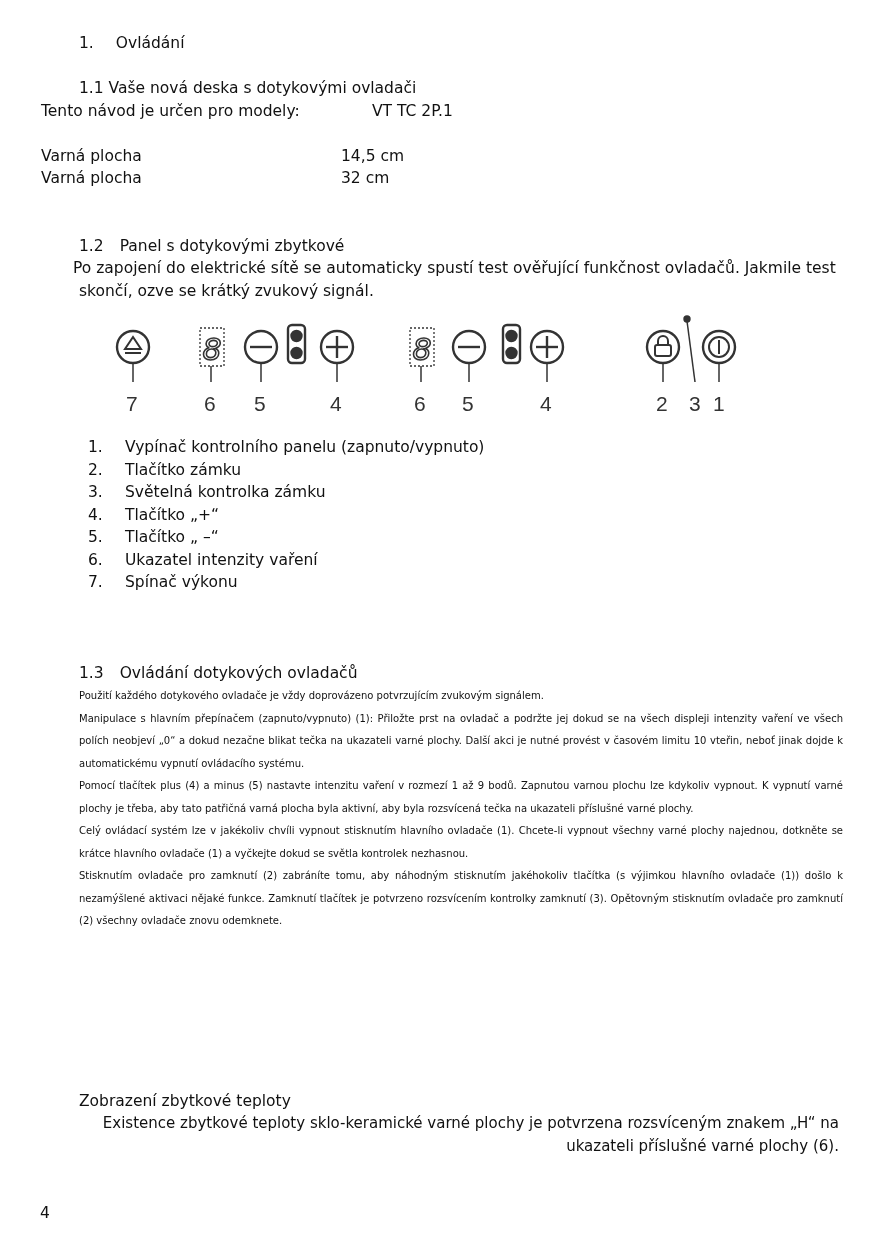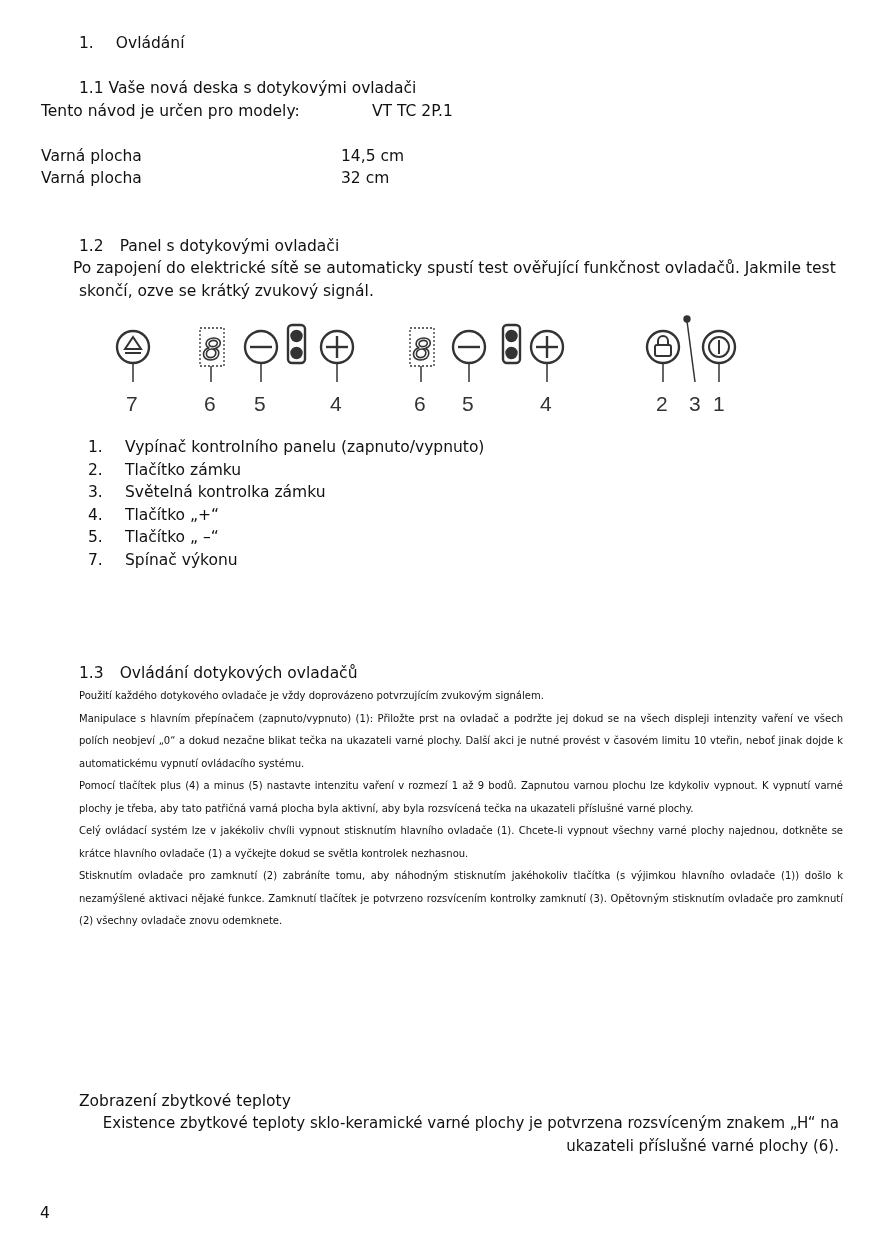--- a/index.html
+++ b/index.html
@@ -26,21 +26,21 @@
 
 <div class="line bold" style="left:79px; top:77px;">1.1 Vaše nová deska s dotykovými ovladači</div>
 <div class="line" style="left:41px; top:100px;">Tento návod je určen pro modely:</div>
 <div class="line" style="left:348px; top:100px;margin-left:24px;">VT TC 2P.1</div>
 <div class="line" style="left:41px; top:145px;">Varná plocha</div>
 <div class="line" style="left:341px; top:145px;">14,5 cm</div>
 <div class="line" style="left:41px; top:167px;">Varná plocha</div>
 <div class="line" style="left:341px; top:167px;">32 cm</div>
 
 <div class="line bold" style="left:79px; top:235px;">
-  <span>1.2</span><span style="display:inline-block;width:16px;"></span><span>Panel s dotykovými ovladači</span>
+  <span>1.2</span><span style="display:inline-block;width:16px;"></span><span>Panel s dotykovými zbytkové</span>
 </div>
 <div class="line" style="left:73px; top:257px;text-align:right;">Po zapojení do elektrické sítě se automaticky spustí test ověřující funkčnost ovladačů. Jakmile test</div>
 <div class="line" style="left:79px; top:280px;">skončí, ozve se krátký zvukový signál.</div>
 
 <div class="panel">
   <svg width="660" height="110" viewBox="0 0 660 110" xmlns="http://www.w3.org/2000/svg">
     <g stroke="#333" fill="none" stroke-width="2.4">
 
       <g>
         <circle cx="33" cy="35" r="16"></circle>
@@ -127,20 +127,21 @@
   <div class="pnum" style="left:589px; top:80px;">3</div>
   <div class="pnum" style="left:613px; top:80px;">1</div>
 </div>
 
 <div class="list">
   <div class="item"><span class="num">1.</span><span>Vypínač kontrolního panelu (zapnuto/vypnuto)</span></div>
   <div class="item"><span class="num">2.</span><span>Tlačítko zámku</span></div>
   <div class="item"><span class="num">3.</span><span>Světelná kontrolka zámku</span></div>
   <div class="item"><span class="num">4.</span><span>Tlačítko „+“</span></div>
   <div class="item"><span class="num">5.</span><span>Tlačítko „ –“</span></div>
+  <div class="item"><span class="num">6.</span><span>Ukazatel intenzity vaření</span></div>
   <div class="item"><span class="num">7.</span><span>Spínač výkonu</span></div>
 </div>
 
 <div class="line bold" style="left:79px; top:662px;">
   <span>1.3</span><span style="display:inline-block;width:16px;"></span><span>Ovládání dotykových ovladačů</span>
 </div>
 <div class="just" style="top:685px; font-size:10px;">
   <p>Použití každého dotykového ovladače je vždy doprovázeno potvrzujícím zvukovým signálem.</p>
   <p>Manipulace s hlavním přepínačem (zapnuto/vypnuto) (1): Přiložte prst na ovladač a podržte jej dokud se na všech displeji intenzity vaření ve všech polích neobjeví „0“ a dokud nezačne blikat tečka na ukazateli varné plochy. Další akci je nutné provést v časovém limitu 10 vteřin, neboť jinak dojde k automatickému vypnutí ovládacího systému.</p>
   <p>Pomocí tlačítek plus (4) a minus (5) nastavte intenzitu vaření v rozmezí 1 až 9 bodů. Zapnutou varnou plochu lze kdykoliv vypnout. K vypnutí varné plochy je třeba, aby tato patřičná varná plocha byla aktivní, aby byla rozsvícená tečka na ukazateli příslušné varné plochy.</p>

